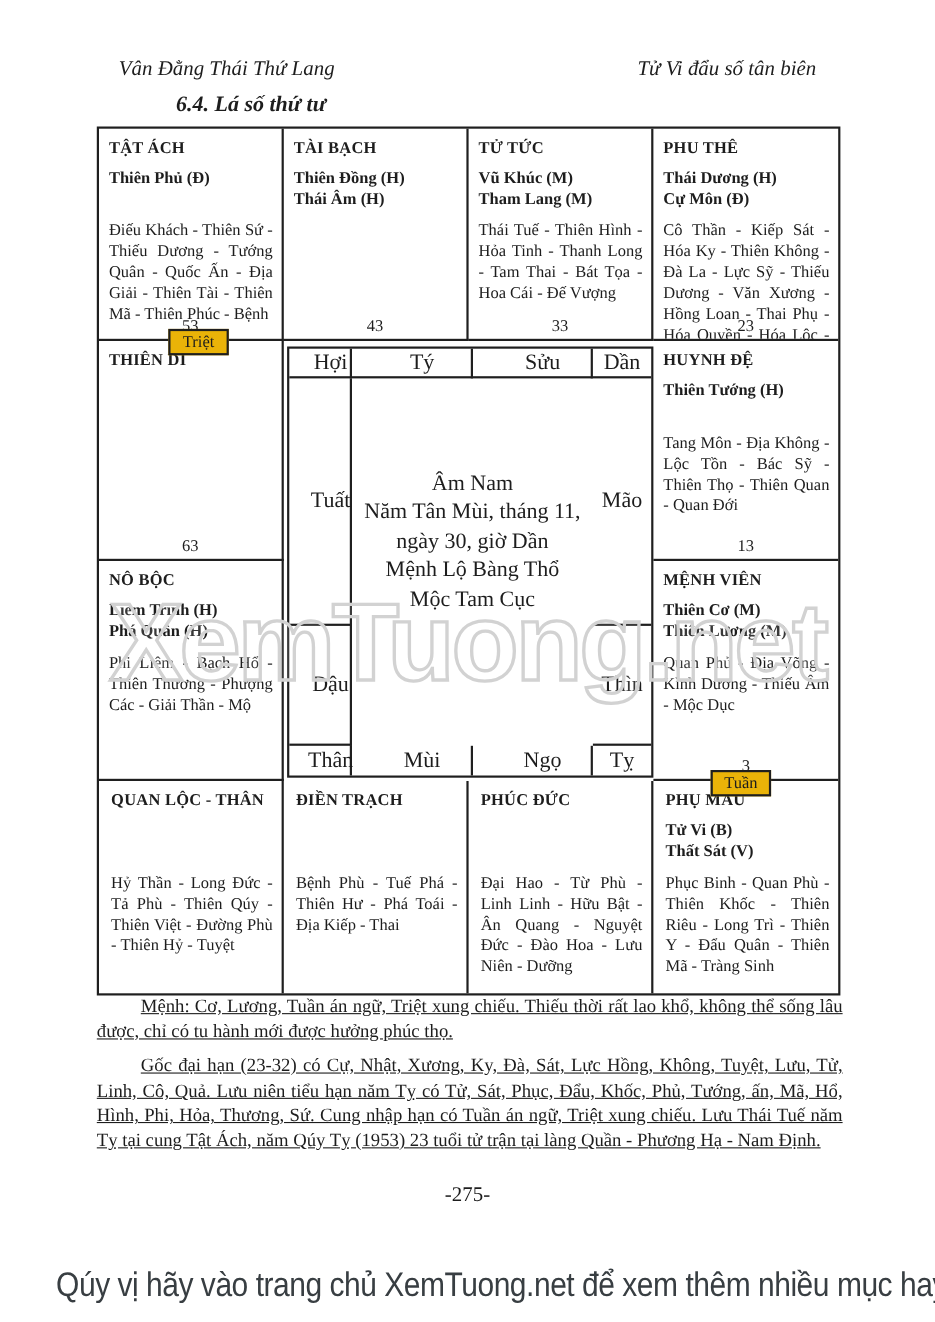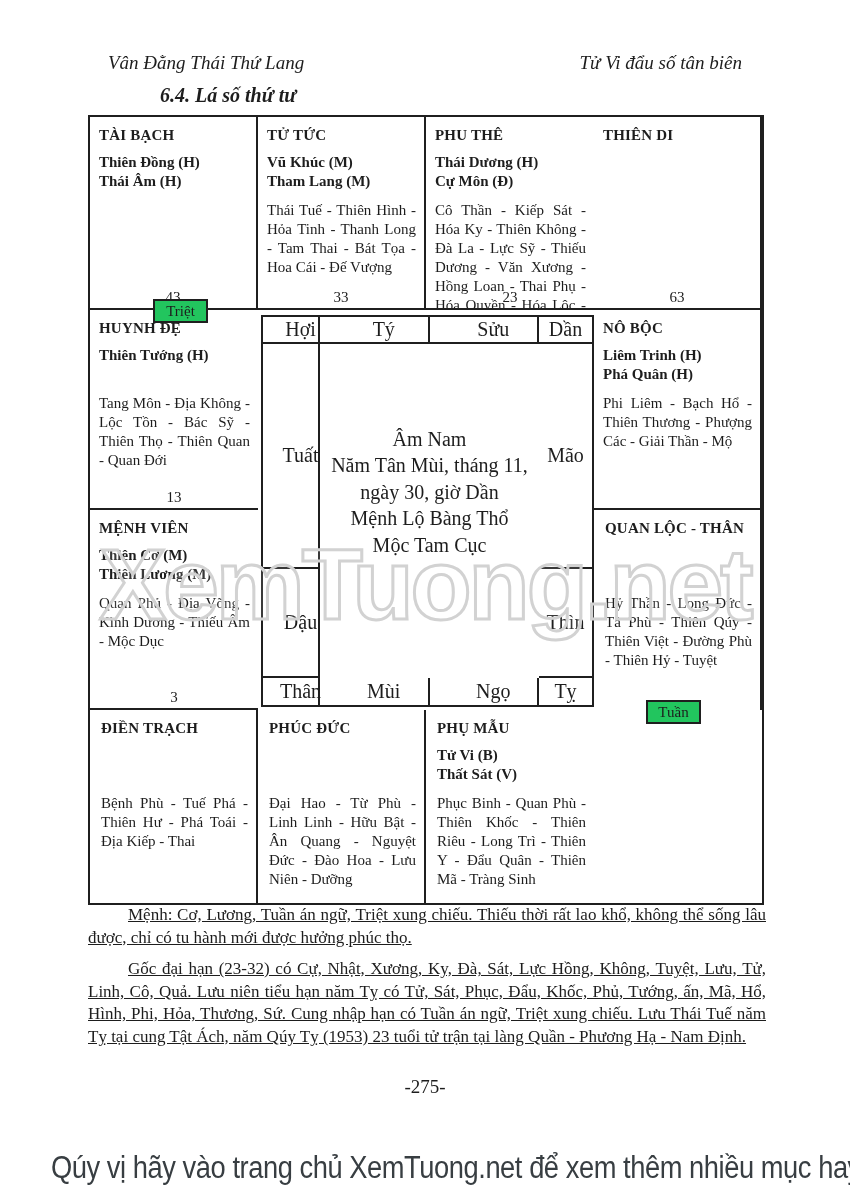--- a/index.html
+++ b/index.html
@@ -85,21 +85,21 @@
     text-align:center;
     font-size:20px;line-height:1.32;
     white-space:pre-line;
     padding-bottom:38px;
     box-sizing:border-box;
   }
   
   .ovbox{
     position:absolute;z-index:12;
     box-sizing:border-box;
-    background:#22c55e;border:2px solid var(--line);
+    background:#eab308;border:2px solid var(--line);
     display:flex;align-items:center;justify-content:center;
     font-size:15px;
   }
   .ov-triet{left:63px;top:182px;width:55px;height:24px;}
   .ov-tuan{left:556px;top:583px;width:55px;height:24px;}
   
   .watermark{
     position:absolute;left:0;right:0;top:524px;
     z-index:20;pointer-events:none;
     text-align:center;
@@ -138,20 +138,26 @@
 <div class="page">
 
   <div class="running-head">
     <span>Vân Đằng Thái Thứ Lang</span>
     <span>Tử Vi đẩu số tân biên</span>
   </div>
   <div class="section-title">6.4. Lá số thứ tư</div>
 
   <div class="chart">
 
+    <div class="cung r1 c1">
+      <div class="cung-title">TẬT ÁCH</div>
+      <div class="cung-stars">Thiên Phủ (Đ)</div>
+      <div class="cung-list">Điếu Khách - Thiên Sứ - Thiếu Dương - Tướng Quân - Quốc Ấn - Địa Giải - Thiên Tài - Thiên Mã - Thiên Phúc - Bệnh</div>
+      <div class="cung-num">53</div>
+    </div>
     <div class="cung r1 c2">
       <div class="cung-title">TÀI BẠCH</div>
       <div class="cung-stars">Thiên Đồng (H)
 Thái Âm (H)</div>
       <div class="cung-num">43</div>
     </div>
     <div class="cung r1 c3">
       <div class="cung-title">TỬ TỨC</div>
       <div class="cung-stars">Vũ Khúc (M)
 Tham Lang (M)</div>

